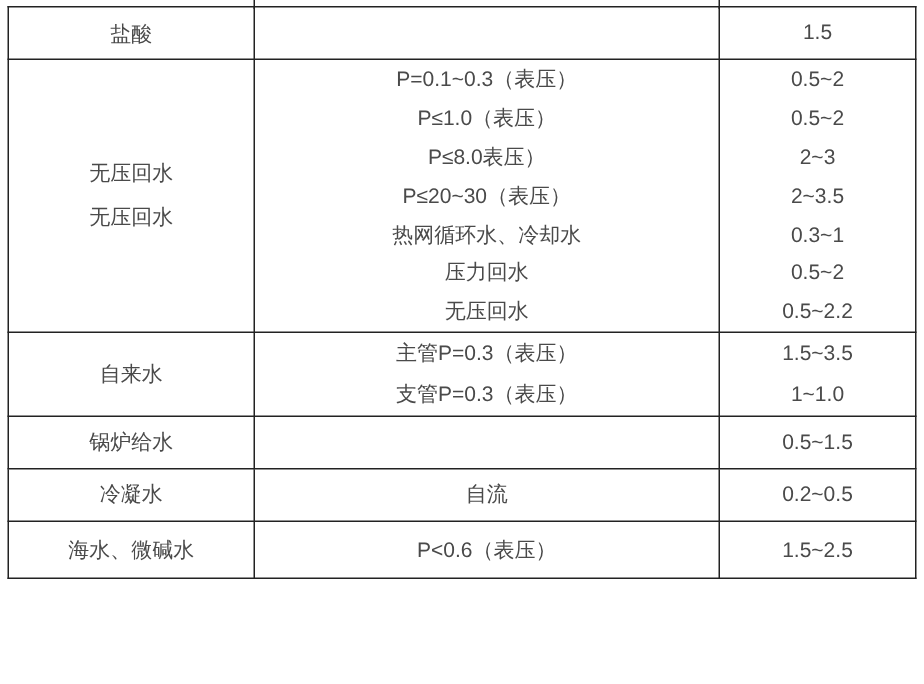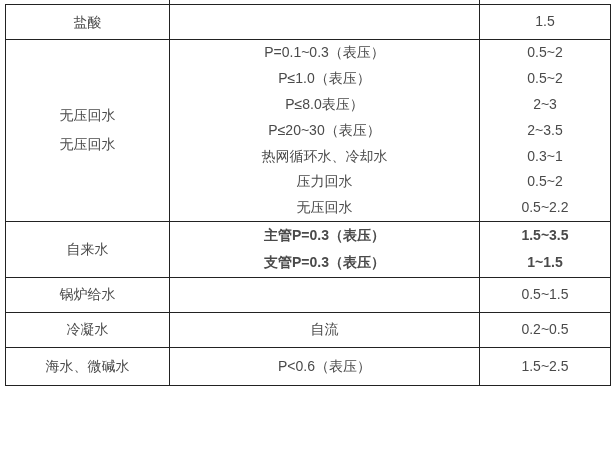--- a/index.html
+++ b/index.html
@@ -35,21 +35,21 @@
     border: 1px solid var(--border-color);
     text-align: center;
     vertical-align: middle;
     padding: 0;
     font-size: 14px;
     line-height: 1.4;
   }
   .lbl { padding: 0 4px; line-height: 29px; }
   .line { display: flex; align-items: center; justify-content: center; }
   .s2line { height: 25.85px; }
-  .s3line { height: 27.5px; font-weight: bold; }
+  .s3line { height: 27.5px; }
   .val, .cond { white-space: nowrap; }
 </style>
 </head>
 <body>
 
 <div class="page">
   <div class="tick tick1"></div>
   <div class="tick tick2"></div>
 
   <table class="tbl">
@@ -100,21 +100,21 @@
       <tr style="height:55px">
         <td>
           <div class="lbl">自来水</div>
         </td>
         <td>
           <div class="line s3line cond">主管P=0.3（表压）</div>
           <div class="line s3line cond">支管P=0.3（表压）</div>
         </td>
         <td>
           <div class="line s3line val">1.5~3.5</div>
-          <div class="line s3line val">1~1.5</div>
+          <div class="line s3line val">1~1.0</div>
         </td>
       </tr>
 
 
       <tr style="height:35px">
         <td>
           <div class="lbl">锅炉给水</div>
         </td>
         <td></td>
         <td>

